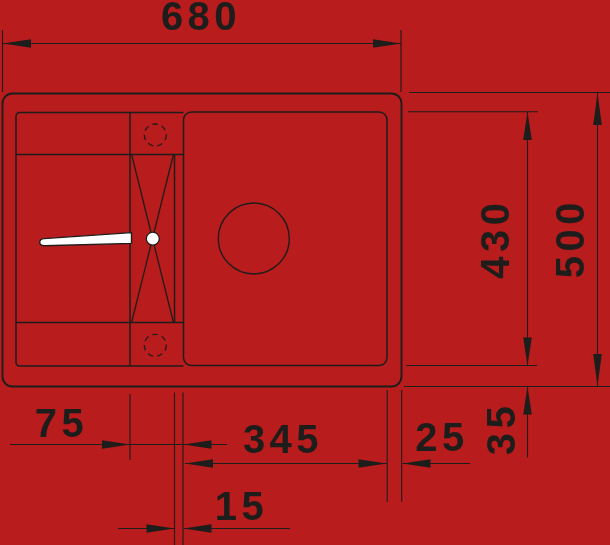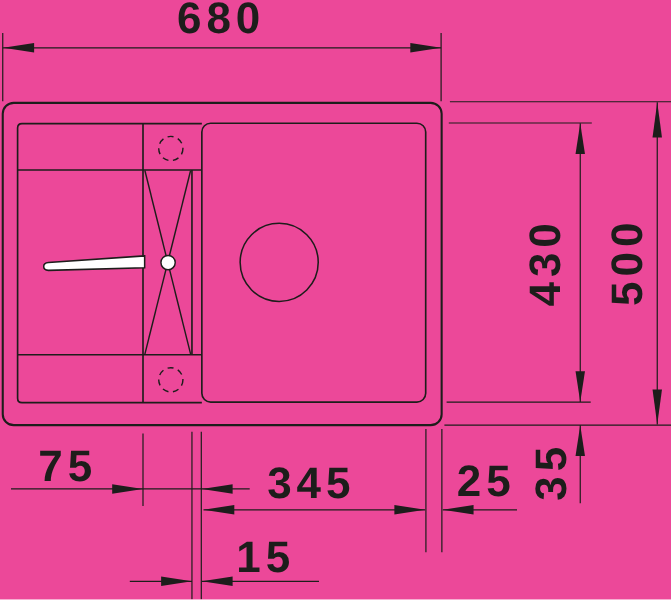--- a/index.html
+++ b/index.html
@@ -4,21 +4,21 @@
 <style>
   html, body {
     margin: 0;
     padding: 0;
     background: #ffffff;
   }
   #stage {
     position: relative;
     width: 610px;
     height: 545px;
-    background: #ec4899;
+    background: #b91c1c;
     overflow: hidden;
     font-family: "Liberation Sans", sans-serif;
   }
   svg { display: block; }
   .outline   { stroke: #1d1d1b; fill: none; }
   .dim       { stroke: #1d1d1b; stroke-width: 1.1; fill: none; }
   .arrow     { fill: #1d1d1b; stroke: none; }
   .dim-text  {
     fill: #1d1d1b;
     font-family: "Liberation Sans", sans-serif;

